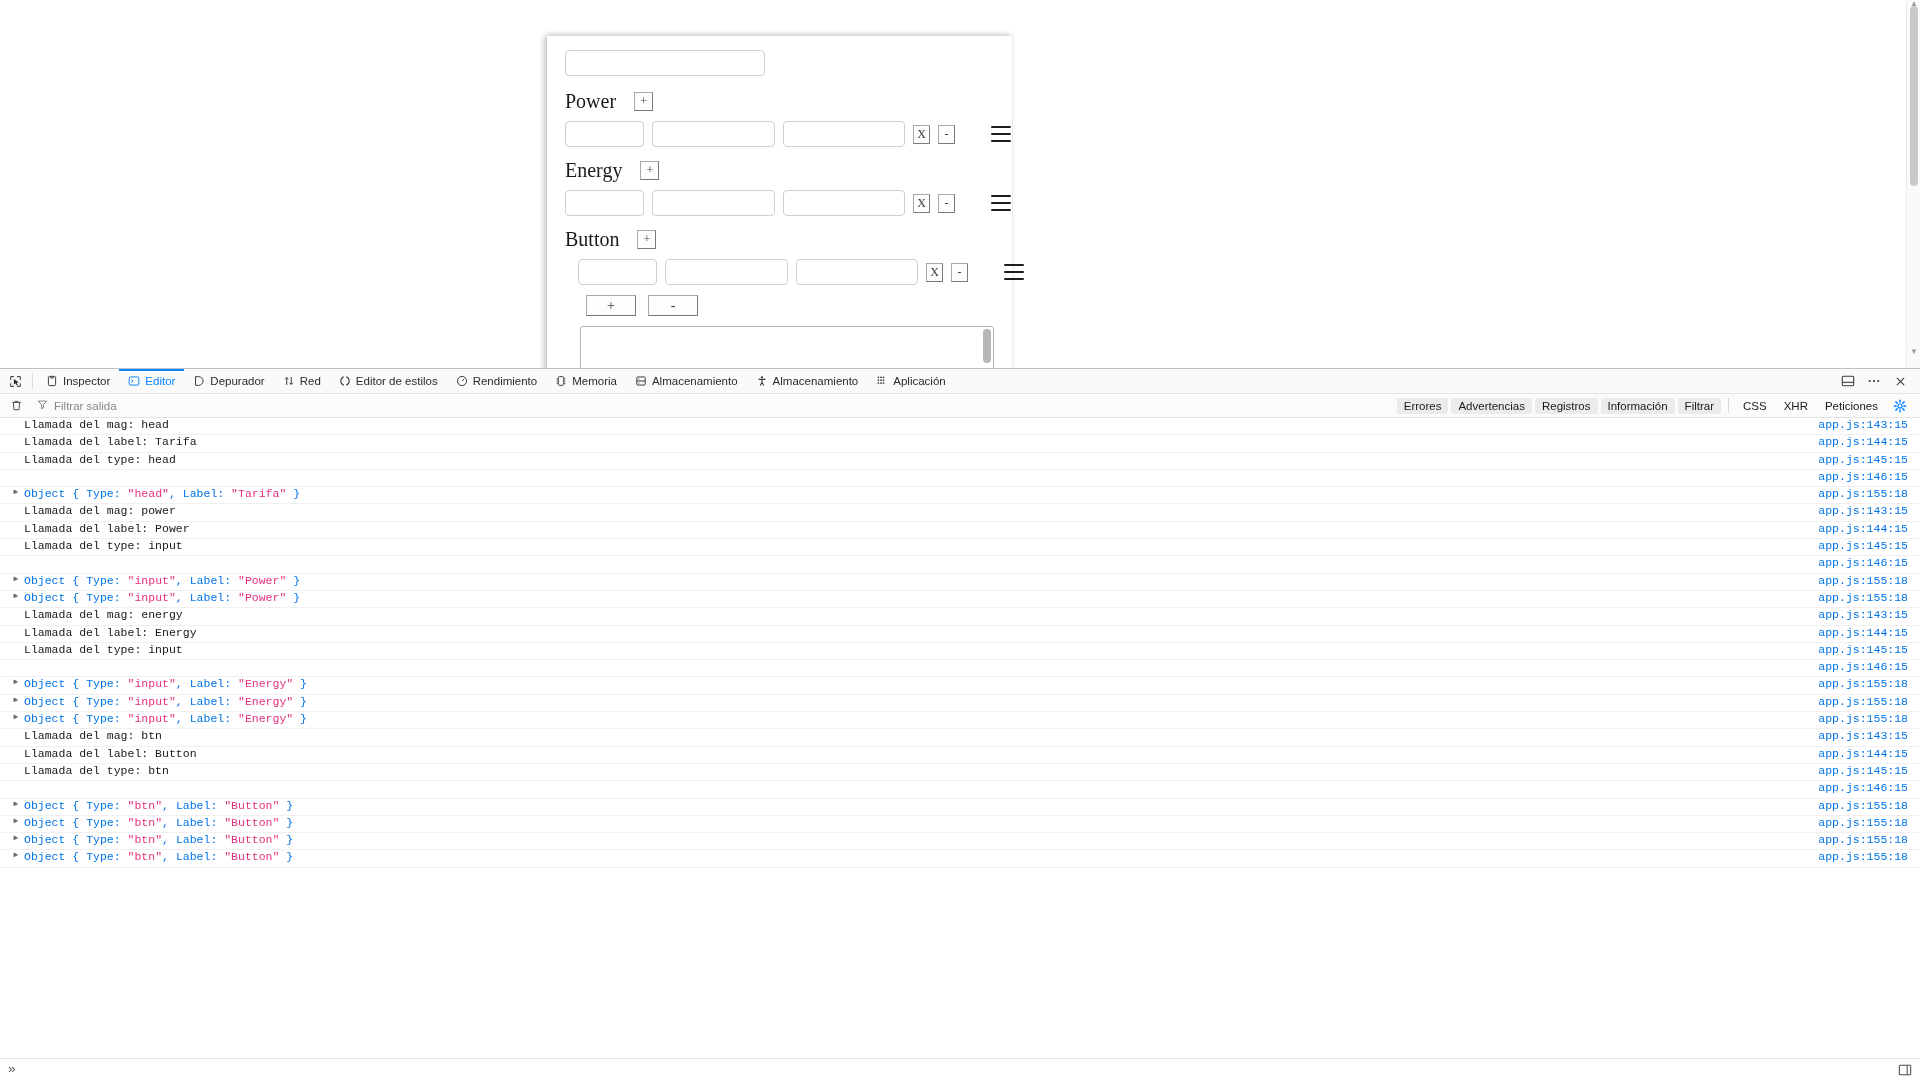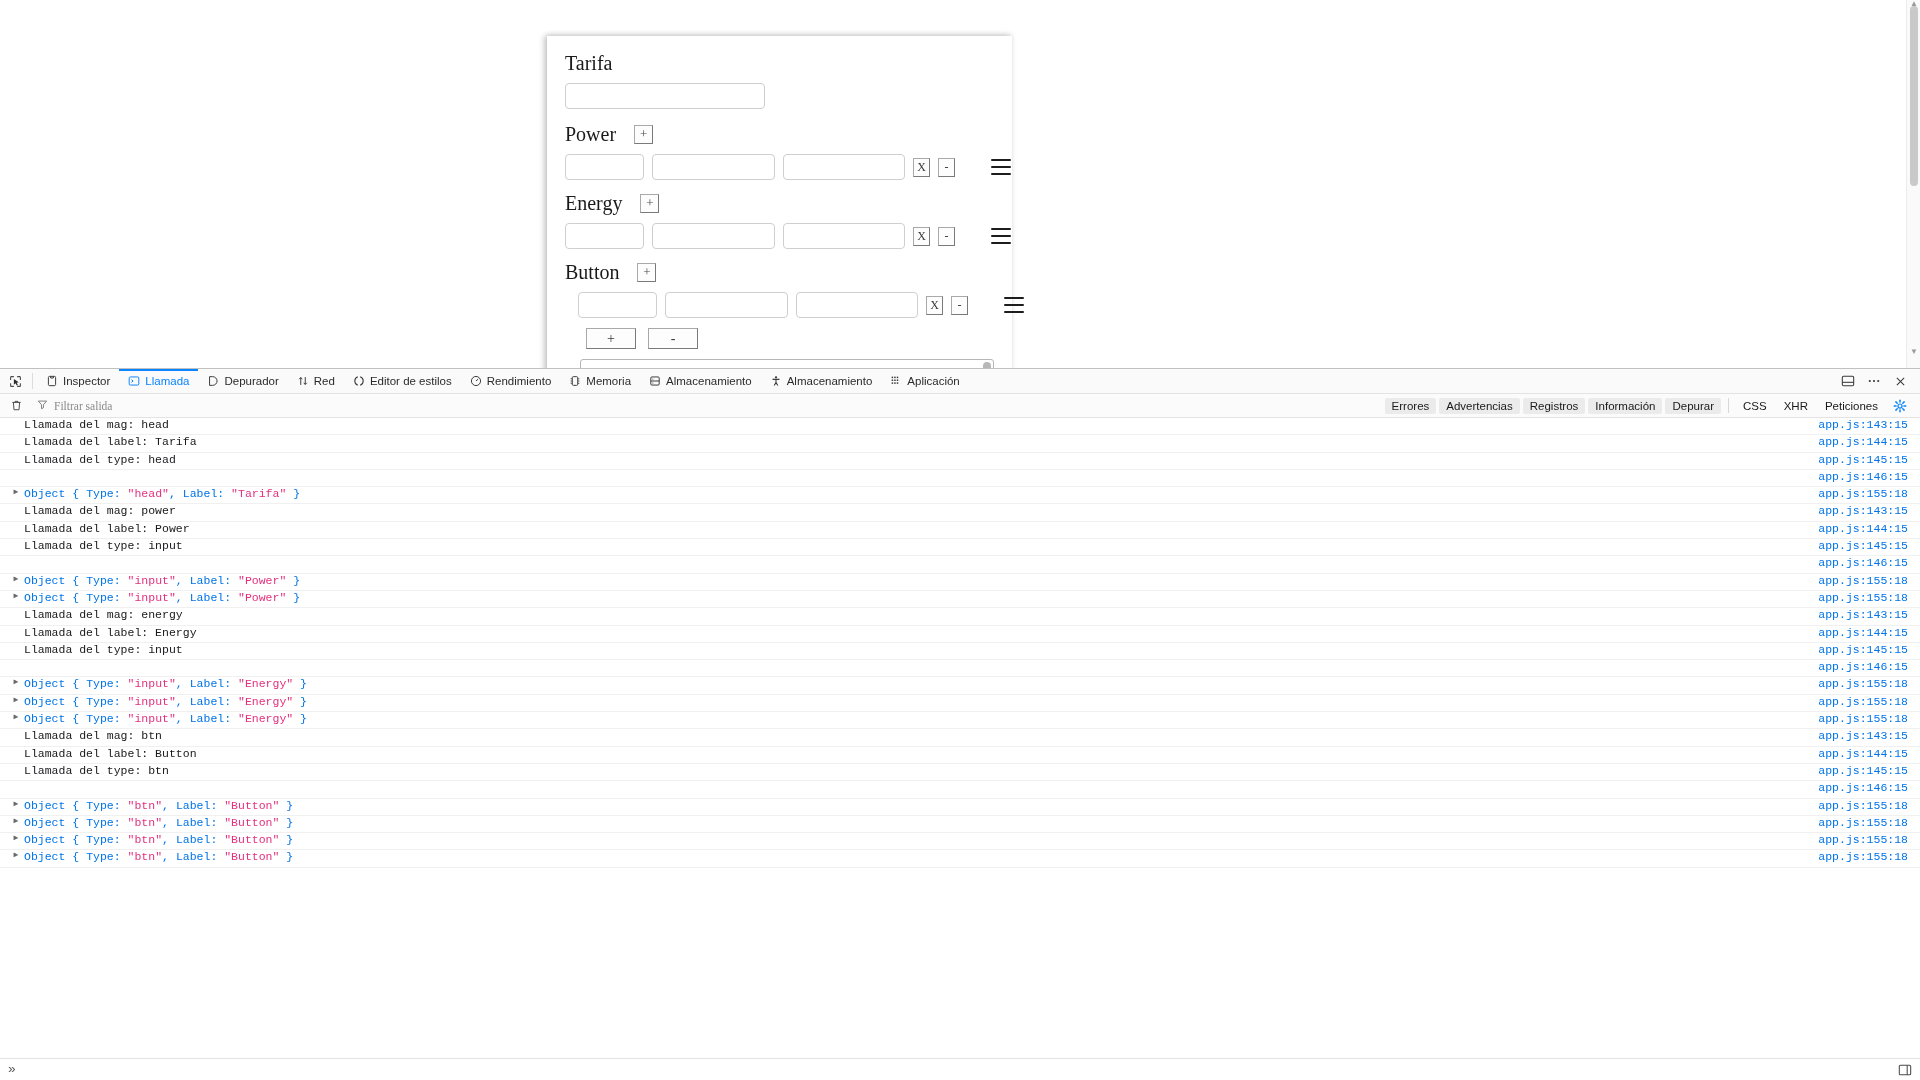--- a/index.html
+++ b/index.html
@@ -270,21 +270,21 @@
   }
   .filter-input-wrap {
     display: flex; align-items: center; gap: 4px;
     height: 18px; padding: 0 6px;
     border: 1px solid transparent;
     min-width: 170px;
   }
   .filter-input {
     border: none; outline: none; background: transparent;
     font-size: 11.5px; color: #2b2b2b;
-    font-family: Liberation Serif, serif;
+    font-family: Liberation Sans, sans-serif;
     width: 140px;
   }
   .filter-input::placeholder { color: #8a8a8a; }
 
   .filters-right {
     margin-left: auto;
     display: flex; align-items: center; gap: 3px;
     padding-right: 4px;
   }
   .fpill {
@@ -370,23 +370,20 @@
   }
 </style>
 </head>
 <body>
 
 <div id="page-area">
 
   <div class="card">
     <div class="card-inner">
 
-      <div class="row-head">
-        <span class="lbl">Tarifa</span>
-      </div>
       <div style="margin-bottom:12px;">
         <input class="field field-wide" type="text" value="" style="">
       </div>
 
       <div class="row-head">
         <span class="lbl">Power</span>
         <span class="spacer-sm"></span>
         <button class="btn-sq">+</button>
       </div>
       <div class="row-inputs indent-1">
@@ -479,21 +476,21 @@
           </span>
           <span>Inspector</span>
         </div>
         <div class="dt-tab sel">
           <span>
             <svg width="12" height="12" viewBox="0 0 16 16">
               <rect x="1.6" y="2.6" width="12.8" height="10.8" rx="1.5" fill="none" stroke="#0a84ff" stroke-width="1.3"></rect>
               <path d="M4.6 6.2 L6.8 8 L4.6 9.8" fill="none" stroke="#0a84ff" stroke-width="1.3"></path>
             </svg>
           </span>
-          <span>Llamada</span>
+          <span>Editor</span>
         </div>
         <div class="dt-tab">
           <span>
             <svg width="12" height="12" viewBox="0 0 16 16">
               <path d="M3.4 2.2 h4.2 a5.8 5.8 0 0 1 0 11.6 h-4.2 Z" fill="none" stroke="#3a3a3a" stroke-width="1.3"></path>
             </svg>
           </span>
           <span>Depurador</span>
         </div>
         <div class="dt-tab">
@@ -610,21 +607,21 @@
       </span>
       <input class="filter-input" type="text" placeholder="Filtrar salida" style="">
     </span>
 
     <div class="filters-right">
       <div id="filter-pills" style="display:flex;align-items:center;gap:3px;">
           <span class="fpill">Errores</span>
           <span class="fpill">Advertencias</span>
           <span class="fpill">Registros</span>
           <span class="fpill">Información</span>
-          <span class="fpill">Depurar</span>
+          <span class="fpill">Filtrar</span>
         </div>
       <span class="fsep"></span>
       <div id="filter-plain" style="display:flex;align-items:center;gap:3px;">
           <span class="ftext">CSS</span>
           <span class="ftext">XHR</span>
           <span class="ftext">Peticiones</span>
         </div>
       <span class="tr-btn">
         <svg width="14" height="14" viewBox="0 0 16 16">
           <circle cx="8" cy="8" r="2.3" fill="none" stroke="#0a84ff" stroke-width="1.4"></circle>

